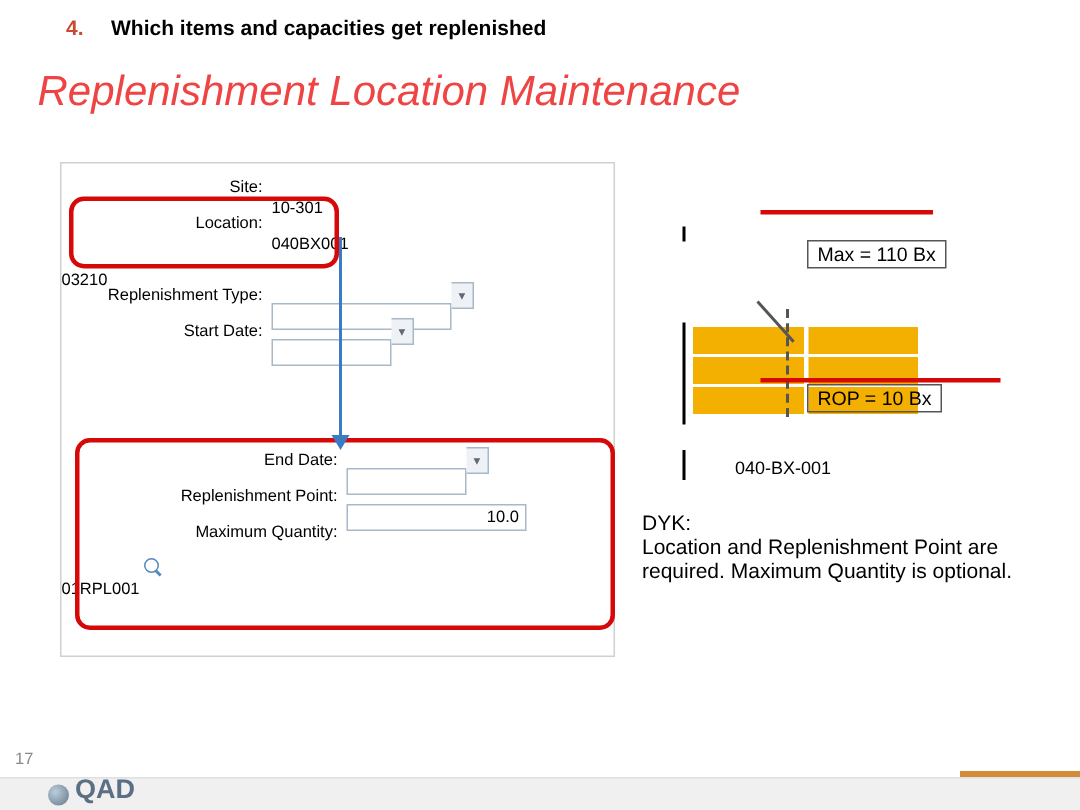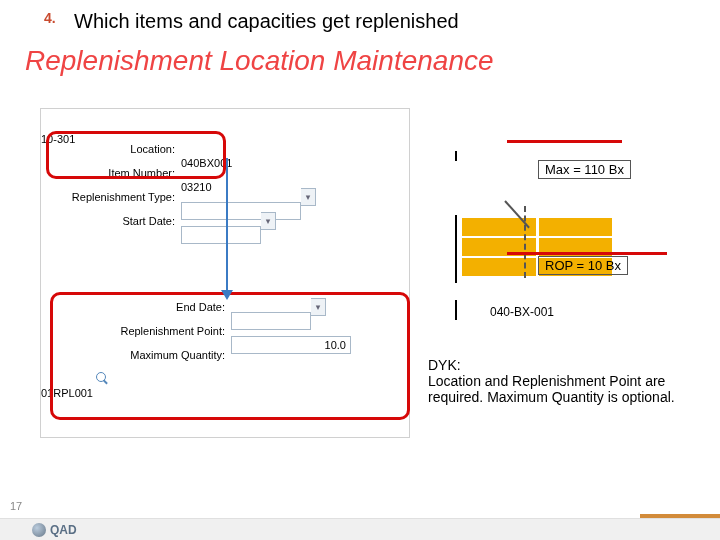--- a/index.html
+++ b/index.html
@@ -10,21 +10,21 @@
     position: relative;
     overflow: hidden;
   }
   .slide { position:relative; width:100%; height:100%; }
   .top-number {
     position:absolute; left:44px; top:10px;
     color:#c94b2f; font-weight:bold; font-size:14px;
   }
   .topic-title {
     position:absolute; left:74px; top:10px;
-    color:#000; font-weight:normal; font-size:20px;
+    color:#000; font-weight:bold; font-size:14px;
   }
   .main-title {
     position:absolute; left:25px; top:45px;
     color:#ef4444; font-size:28px;font-style:italic;
   }
   .form-panel {
     position:absolute; left:40px; top:108px;
     width:370px; height:330px;
     border:1px solid #d0d0d0;
     background:#fff;
@@ -128,43 +128,43 @@
   }
   .arrow-head {
     position:absolute;
     left:221px; top:290px;
     width:0; height:0;
     border-left:6px solid transparent;
     border-right:6px solid transparent;
     border-top:10px solid #3b7bc4;
   }
   .dyk {
-    position:absolute; left:428px; top:357px;
+    position:absolute; left:428px; top:340px;
     width:260px; font-size:14px;
     color:#000;
   }
   .dyk-title { color:#000; }
   .footer-bar {
     position:absolute; left:0; bottom:0;
     width:100%; height:22px;
     background:#f0f0f0;
     border-top:1px solid #e0e0e0;
   }
   .footer-accent {
     position:absolute; right:0; bottom:22px;
     width:80px; height:4px; background:#d28b3a;
   }
   .page-num {
     position:absolute; left:10px; bottom:28px;
     font-size:11px; color:#888;
   }
   .logo {
     position:absolute; left:32px; bottom:3px;
-    font-size:12px; font-weight:bold; color:#5a6f85;
-    display:flex; align-items:flex-start; gap:4px;
+    font-size:18px; font-weight:bold; color:#5a6f85;
+    display:flex; align-items:flex-end; gap:4px;
   }
   .logo-disc {
     width:14px; height:14px; border-radius:50%;
     background: radial-gradient(circle at 35% 35%, #bcd 0%, #678 100%);
   }
   .search-icon {
     display:inline-block; width:14px; height:14px;
     position:relative; vertical-align:middle;
     margin-left:3px;
   }
@@ -184,28 +184,28 @@
 
 <div class="slide">
 
   <div class="top-number">4.</div>
   <div class="topic-title">Which items and capacities get replenished</div>
   <div class="main-title">Replenishment Location Maintenance</div>
 
   <div class="form-panel">
     <div style="height:4px"></div>
     <div class="field-row">
+      <div class="field-label">Site:</div>
       <div class="field-value">10-301</div>
     </div>
     <div class="field-row">
       <div class="field-label">Location:</div>
       <div class="field-value">040BX001</div>
     </div>
     <div class="field-row">
-      <div class="field-label">Item Number:</div>
       <div class="field-value">03210</div>
     </div>
     <div class="field-row">
       <div class="field-label">Replenishment Type:</div>
       <span class="input-box" style="width:120px"></span>
         <span class="dropdown-caret">▾</span>
     </div>
     <div class="field-row">
       <div class="field-label">Start Date:</div>
       <span class="input-box" style="width:80px"></span>

